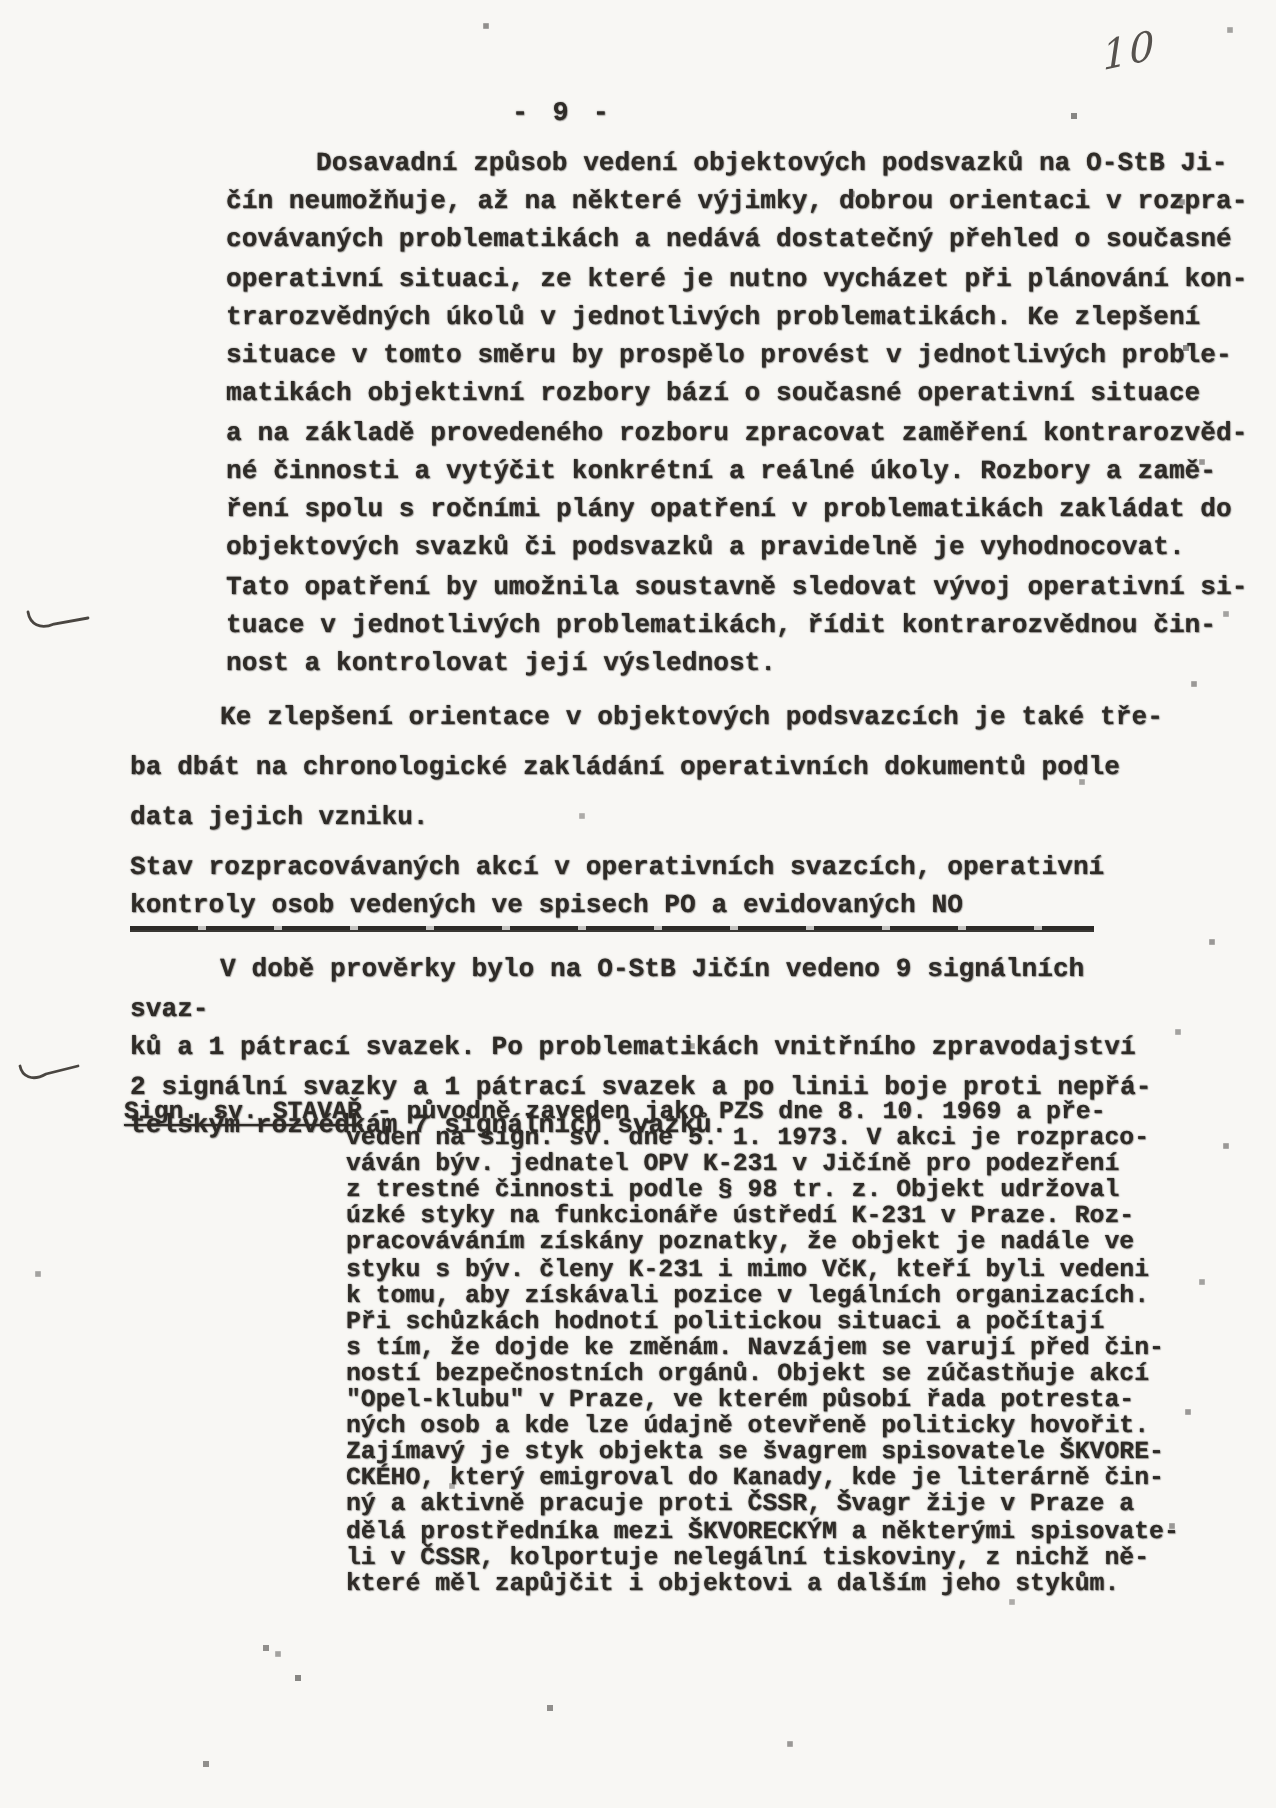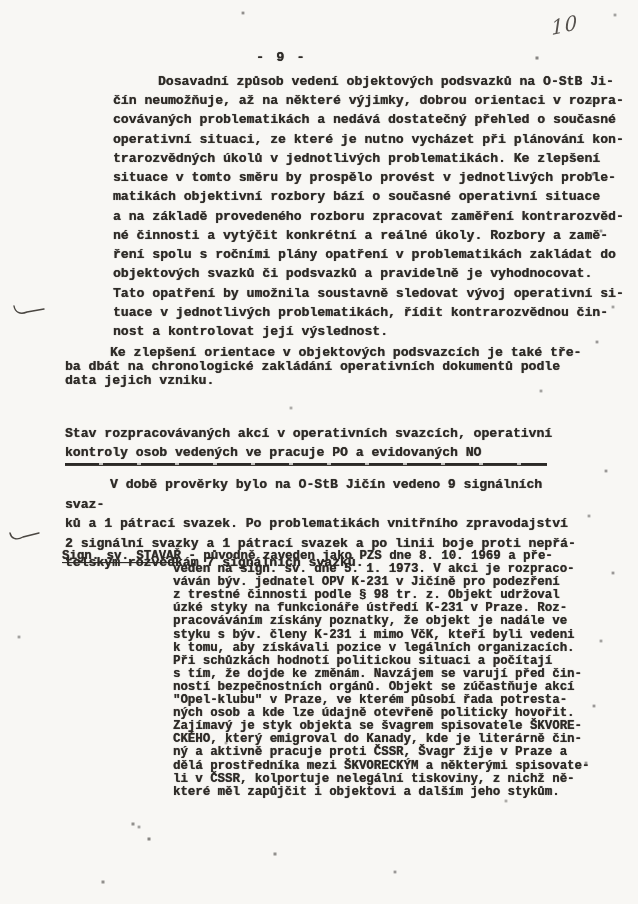--- a/index.html
+++ b/index.html
@@ -25,21 +25,21 @@
     font-size:13.5px;letter-spacing:2px;
   }
   .para-1{
     left:65px;top:72px;width:522px;
     font-size:13.1px;line-height:19.23px;
     text-indent:45px;
     margin-left:48px;
   }
   .para-2{
     left:65px;top:346px;width:522px;
-    font-size:13.1px;line-height:14px;
+    font-size:13.1px;line-height:25px;
     text-indent:45px;
   }
   .section-heading{
     left:65px;top:424px;width:522px;
     font-size:13.1px;line-height:19px;
   }
   .heading-rule{
     position:absolute;left:65px;top:463px;width:482px;height:3px;
     background:
       repeating-linear-gradient(90deg,#2c2a27 0px,#2c2a27 34px,rgba(44,42,39,0.25) 34px,rgba(44,42,39,0.25) 38px),
@@ -130,21 +130,21 @@
 objektových svazků či podsvazků a pravidelně je vyhodnocovat.
 Tato opatření by umožnila soustavně sledovat vývoj operativní si-
 tuace v jednotlivých problematikách, řídit kontrarozvědnou čin-
 nost a kontrolovat její výslednost.</div>
 
   <div class="tw para-2">Ke zlepšení orientace v objektových podsvazcích je také tře-
 ba dbát na chronologické zakládání operativních dokumentů podle
 data jejich vzniku.</div>
 
   <div class="tw section-heading">Stav rozpracovávaných akcí v operativních svazcích, operativní
-kontroly osob vedených ve pracuje PO a evidovaných NO</div>
+kontroly osob vedených ve spisech PO a evidovaných NO</div>
   <div class="heading-rule"></div>
 
   <div class="tw para-3">V době prověrky bylo na O-StB Jičín vedeno 9 signálních svaz-
 ků a 1 pátrací svazek. Po problematikách vnitřního zpravodajství
 2 signální svazky a 1 pátrací svazek a po linii boje proti nepřá-
 telským rozvědkám 7 signálních svazků.</div>
 
   <div class="tw entry"><span class="entry-label">Sign. sv. STAVAŘ</span><span> - původně zaveden jako PZS dne 8. 10. 1969 a pře-
 veden na sign. sv. dne 5. 1. 1973. V akci je rozpraco-
 váván býv. jednatel OPV K-231 v Jičíně pro podezření

